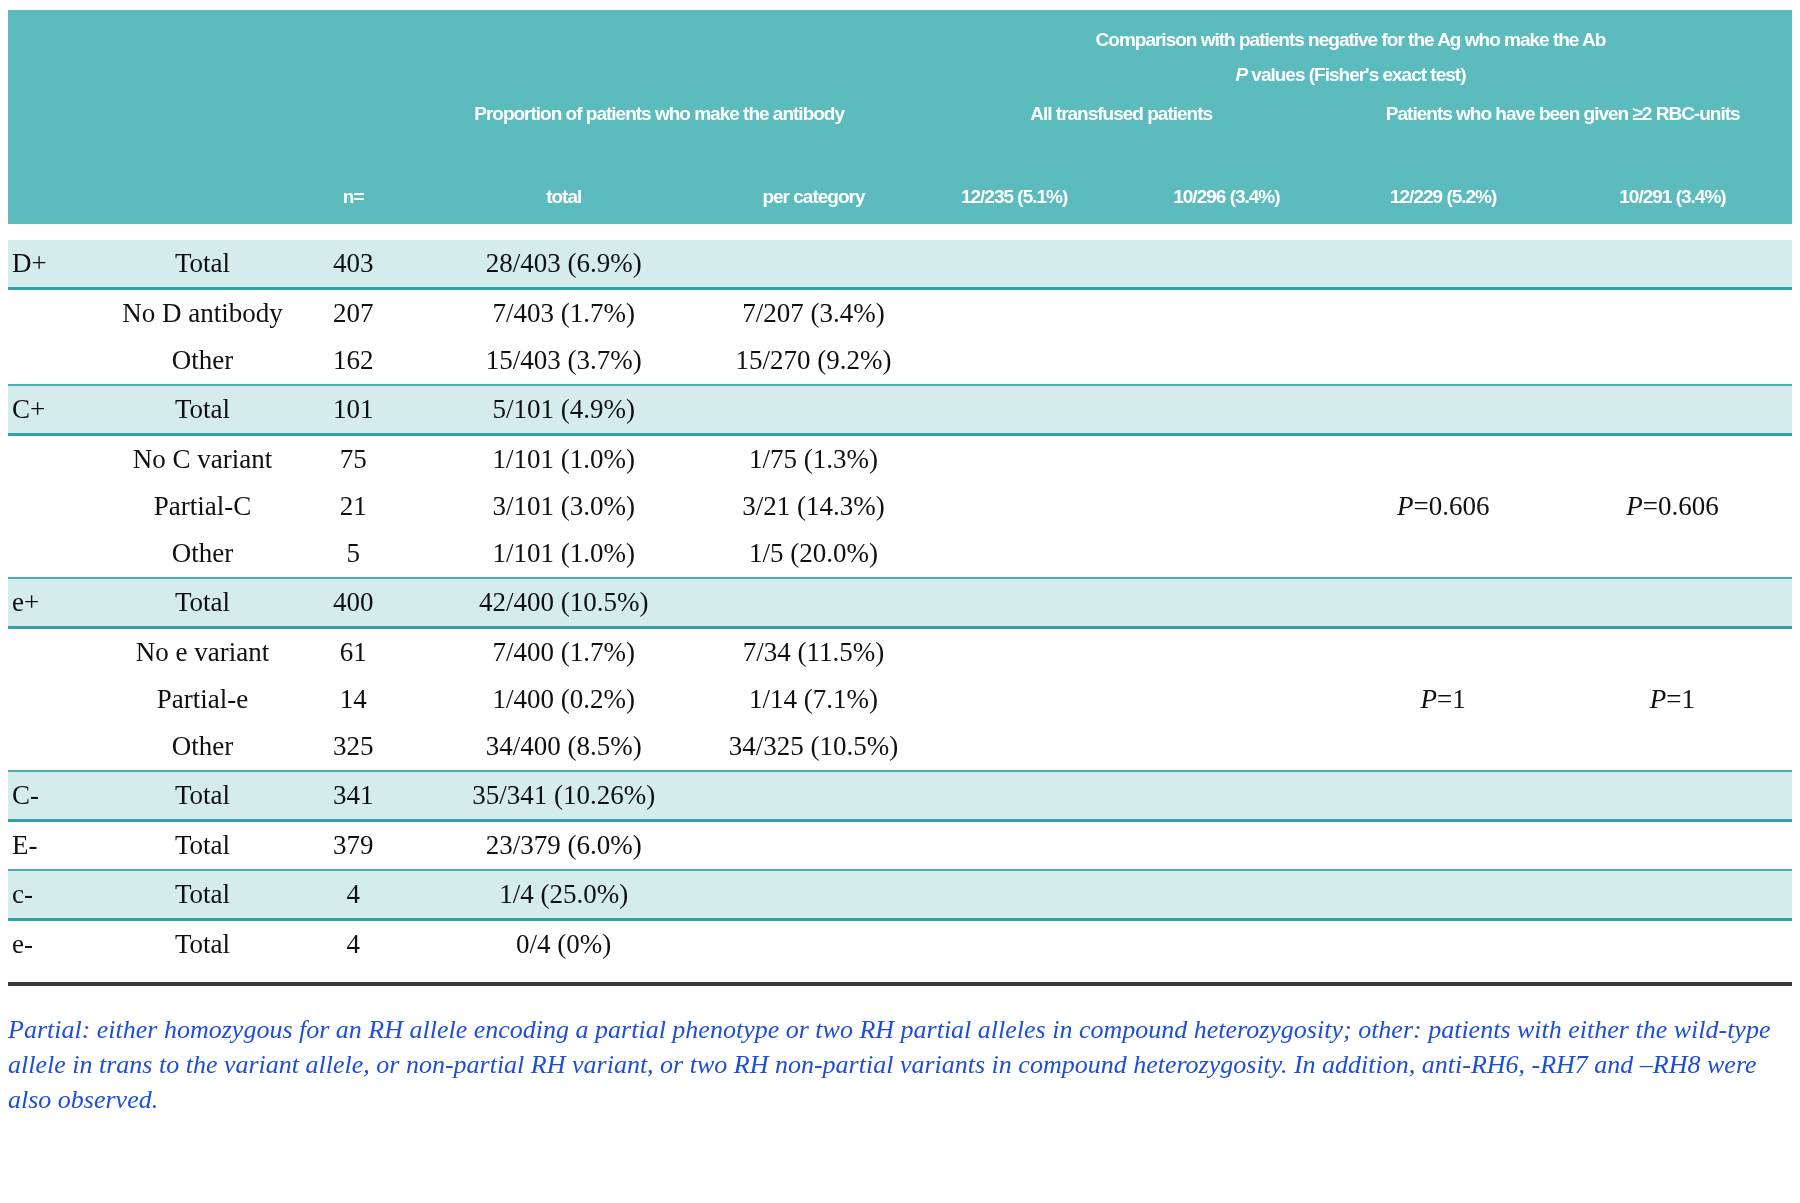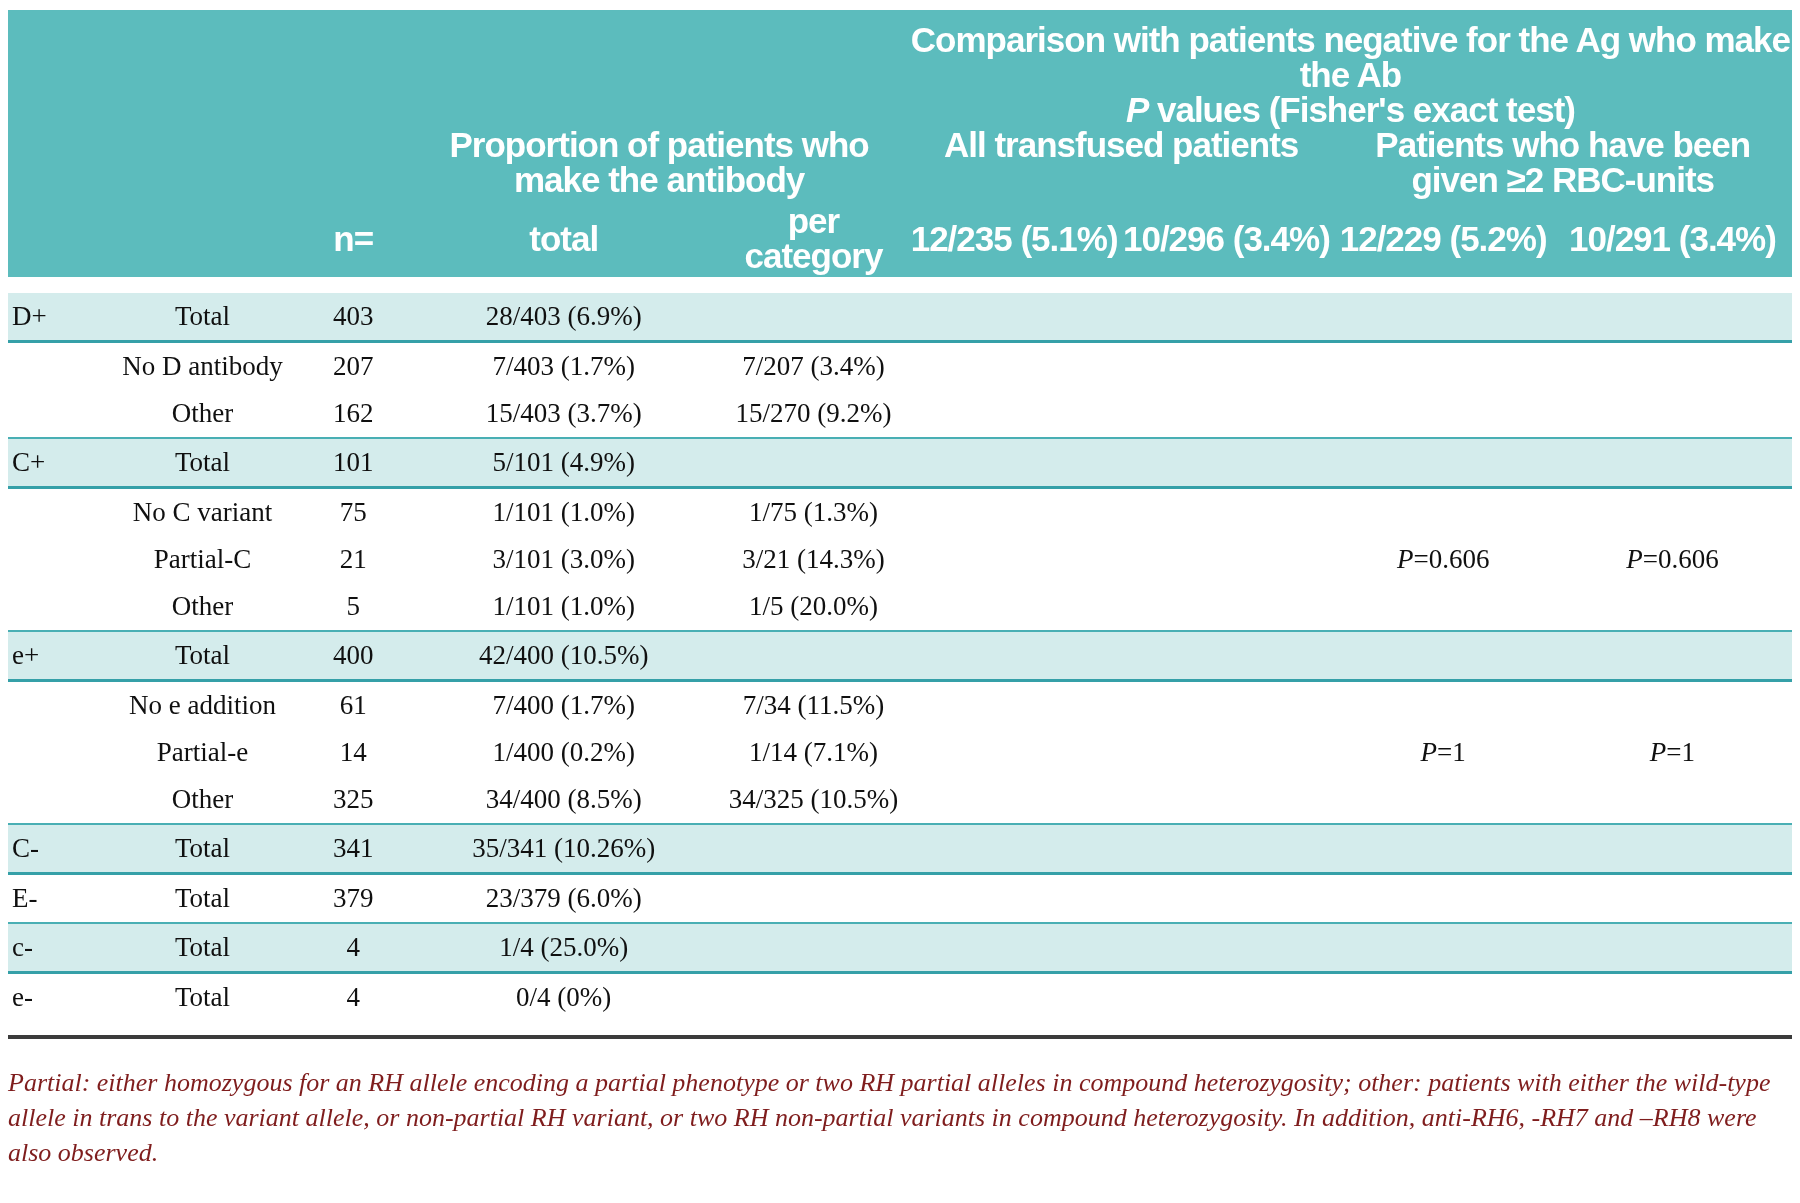--- a/index.html
+++ b/index.html
@@ -18,21 +18,21 @@
   }
   
   thead th {
     background: #5cbcbd;
     color: #ffffff;
     font-family: "Liberation Sans", sans-serif;
     font-weight: bold;
     letter-spacing: -1px;
     text-align: center;
     padding: 0;
-    font-size: 35px;
+    font-size: 19px;
     line-height: 35px;
   }
   tr.h1 th { vertical-align: top; padding-top: 12px; height: 74px; }
   tr.h2 th { vertical-align: top; height: 76px; }
   tr.h3 th { vertical-align: bottom; height: 40px; }
   tr.h4 th { vertical-align: middle; height: 48px; padding-bottom: 4px; }
   thead .two-line { display: block; }
   sup { font-size: 0.6em; font-style: italic; line-height: 0; }
   
   tbody td {
@@ -59,21 +59,21 @@
     background: #3b3b3b;
     margin-top: 14px;
   }
   .footnote {
     margin-top: 26px;
     width: 1780px;
     font-family: "Liberation Serif", serif;
     font-style: italic;
     font-size: 26px;
     line-height: 35px;
-    color: #7f1d1d;
+    color: #1d4ed8;
   }
 </style>
 </head>
 <body>
 
 <div class="page">
 
   <table class="main">
     <colgroup>
       <col style="width:5.6%">
@@ -201,21 +201,21 @@
         <td>400</td>
         <td>42/400 (10.5%)</td>
         <td></td>
         <td></td>
         <td></td>
         <td></td>
         <td></td>
       </tr>
         <tr class="body-row">
         <td class="c-pheno"></td>
-        <td>No e addition</td>
+        <td>No e variant</td>
         <td>61</td>
         <td>7/400 (1.7%)</td>
         <td>7/34 (11.5%)</td>
         <td></td>
         <td></td>
         <td></td>
         <td></td>
       </tr>
         <tr class="body-row">
         <td class="c-pheno"></td>

